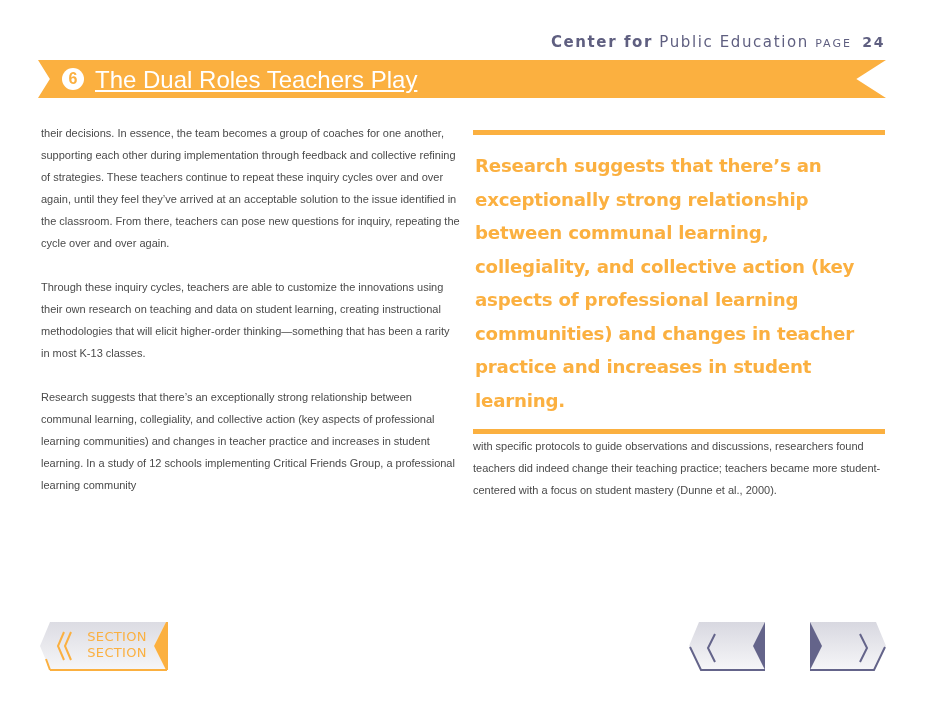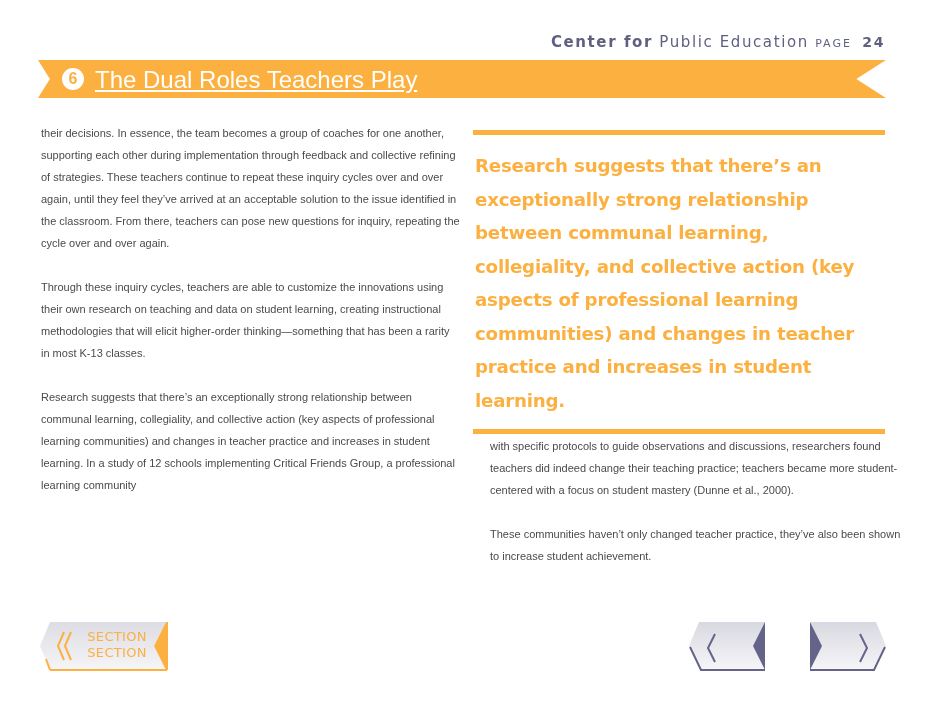--- a/index.html
+++ b/index.html
@@ -35,21 +35,21 @@
     .banner .section {
       position: absolute; right: 36px; top: 10px; color: #ffffff; font-size: 15px; font-weight: bold;
       font-family: "Liberation Sans", sans-serif; white-space: nowrap;
     }
 
     .body-text {
       font-family: "Liberation Sans", sans-serif; color: #4a4a4a; font-size: 11px; line-height: 22px;
     }
     .col-left { position: absolute; left: 41px; top: 122px; width: 420px; }
     .col-left p, .col-right p { margin: 0 0 22px 0; }
-    .col-right { position: absolute; left: 490px; top: 435px; width: 420px; }
+    .col-right { position: absolute; left: 473px; top: 435px; width: 420px; }
 
     .pull-quote { position: absolute; left: 473px; top: 130px; width: 412px; }
     .pull-quote .rule { height: 5px; background: #fbb040; }
     .pull-quote .quote {
       font-family: "DejaVu Sans", sans-serif; font-weight: bold; color: #fbb040;
       font-size: 18.2px; line-height: 33.5px; margin: 14px 0 12px 2px; letter-spacing: -0.2px;
     }
 
     .section-opener {
       position: absolute; left: 40px; top: 620px; width: 128px; height: 52px; cursor: pointer;
@@ -86,21 +86,20 @@
 </div>
 
 <div class="pull-quote">
   <div class="rule"></div>
   <div class="quote">Research suggests that there’s an exceptionally strong relationship between communal learning, collegiality, and collective action (key aspects of professional learning communities) and changes in teacher practice and increases in student learning.</div>
   <div class="rule"></div>
 </div>
 
 <div class="col-right body-text">
   <p>with specific protocols to guide observations and discussions, researchers found teachers did indeed change their teaching practice; teachers became more student-centered with a focus on student mastery (Dunne et al., 2000).</p>
-  <p>These communities haven’t only changed teacher practice, they’ve also been shown to increase student achievement.</p>
 </div>
 
 <div class="section-opener">
   <svg width="128" height="52" viewBox="0 0 128 52">
     <defs>
       <linearGradient id="gso" x1="0" y1="0" x2="0" y2="1">
         <stop offset="0" stop-color="#dcdce3"></stop>
         <stop offset="1" stop-color="#f6f6f8"></stop>
       </linearGradient>
     </defs>

